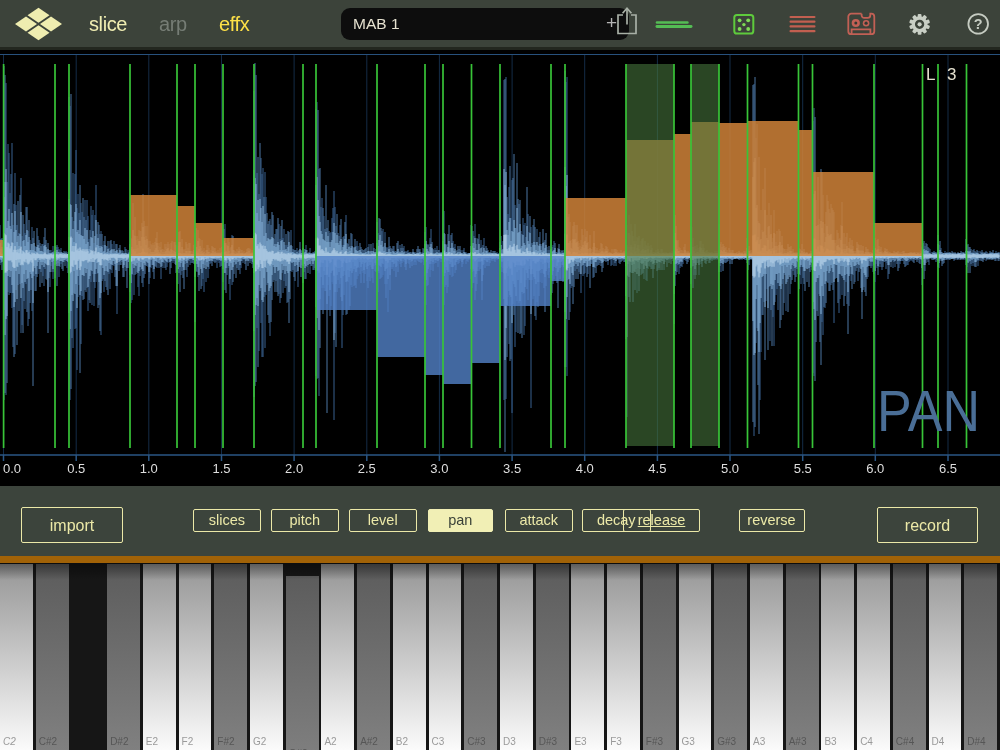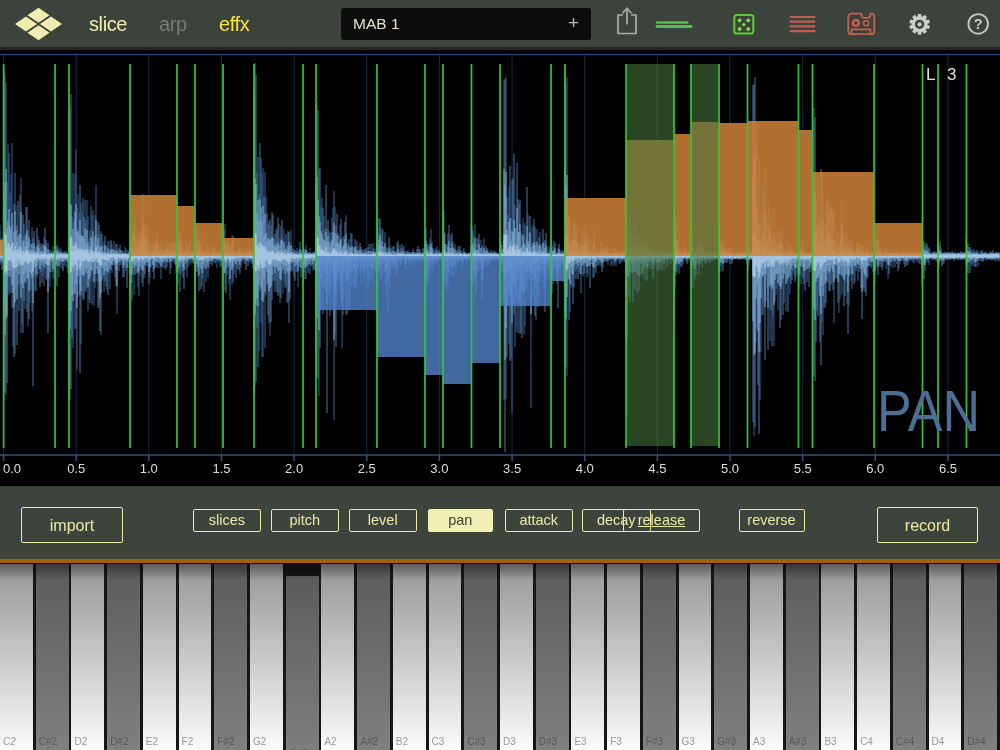--- a/index.html
+++ b/index.html
@@ -1,21 +1,21 @@
 <!DOCTYPE html>
 <html><head><meta charset="utf-8"><style>
 html,body{margin:0;padding:0;width:1000px;height:750px;overflow:hidden;background:#000;}
 body{font-family:"Liberation Sans",sans-serif;position:relative;}
 #nav{position:absolute;left:0;top:0;width:1000px;height:47px;background:#3c433a;}
 #navshadow{position:absolute;left:0;top:47px;width:1000px;height:3px;background:#23271f;}
 .tab{position:absolute;top:13px;font-size:20px;letter-spacing:-0.4px;}
-#dropdown{position:absolute;left:341px;top:8px;width:250px;height:32px;background:#0d0d0d;border-radius:3px;color:#e6e2d0;}
+#dropdown{position:absolute;left:341px;top:8px;width:288px;height:32px;background:#0d0d0d;border-radius:9px;color:#e6e2d0;}
 #dropdown .nm{position:absolute;left:12px;top:7px;font-size:15.5px;}
 #dropdown .plus{position:absolute;right:12px;top:4px;font-size:19px;color:#b4b4b4;font-weight:400;}
-#btnbar{position:absolute;left:0;top:486px;width:1000px;height:77px;background:#3c443c;border-bottom:4px solid #a16207;box-sizing:border-box;}
+#btnbar{position:absolute;left:0;top:486px;width:1000px;height:77px;background:#3c443c;border-bottom:7px solid #a16207;box-sizing:border-box;}
 .bigbtn{position:absolute;top:21px;height:36px;border:1.6px solid #ece9a8;border-radius:2px;color:#ece9a8;font-size:16px;text-align:center;line-height:36px;box-sizing:border-box;}
 .sbtn{position:absolute;top:22.5px;height:23.5px;border:1.4px solid #ece9a8;border-radius:2px;color:#ece9a8;font-size:14.5px;text-align:center;line-height:21.5px;box-sizing:border-box;}
 .sbtn.sel{background:#f1efb5;color:#3a4138;border-color:#f1efb5;}
 #kb{position:absolute;left:0;top:563px;width:1000px;height:187px;background:#161616;}
 .key{position:absolute;top:1px;width:32.91px;height:186px;}
 .kl{background:linear-gradient(180deg,#969696 0%,#fbfbfb 100%);}
 .kd{background:linear-gradient(180deg,#5c5c5c 0%,#808080 100%);}
 .key span{position:absolute;left:3px;bottom:3px;font-size:10px;color:#9a9a9a;}
 .kd span{color:#565656;}
 #kbshadow{position:absolute;left:0;top:563px;width:1000px;height:17px;background:linear-gradient(rgba(0,0,0,0.42),rgba(0,0,0,0));pointer-events:none;}
@@ -212,23 +212,20 @@
     <div class="sbtn " style="left:738.5px;width:66px;">reverse</div>
 <div class="bigbtn" style="left:877px;width:101px;">record</div>
 </div>
 <div id="kb">
     <div class="key kl" style="left:0.00px;font-style:italic;">
       <span>C2</span>
     </div>
     <div class="key kd" style="left:35.71px;">
       <span>C#2</span>
     </div>
-    <div class="key kl" style="left:71.43px;">
-      <span>D2</span>
-    </div>
     <div class="key kd" style="left:107.14px;">
       <span>D#2</span>
     </div>
     <div class="key kl" style="left:142.86px;">
       <span>E2</span>
     </div>
     <div class="key kl" style="left:178.57px;">
       <span>F2</span>
     </div>
     <div class="key kd" style="left:214.29px;">

